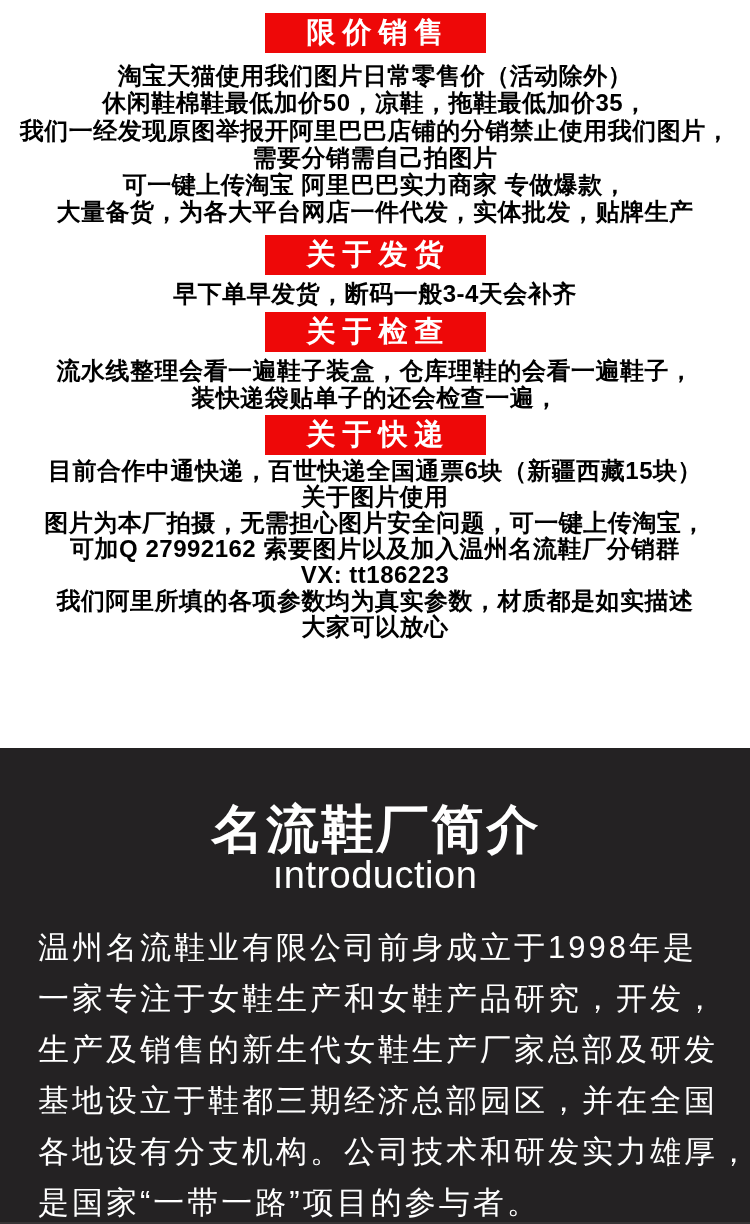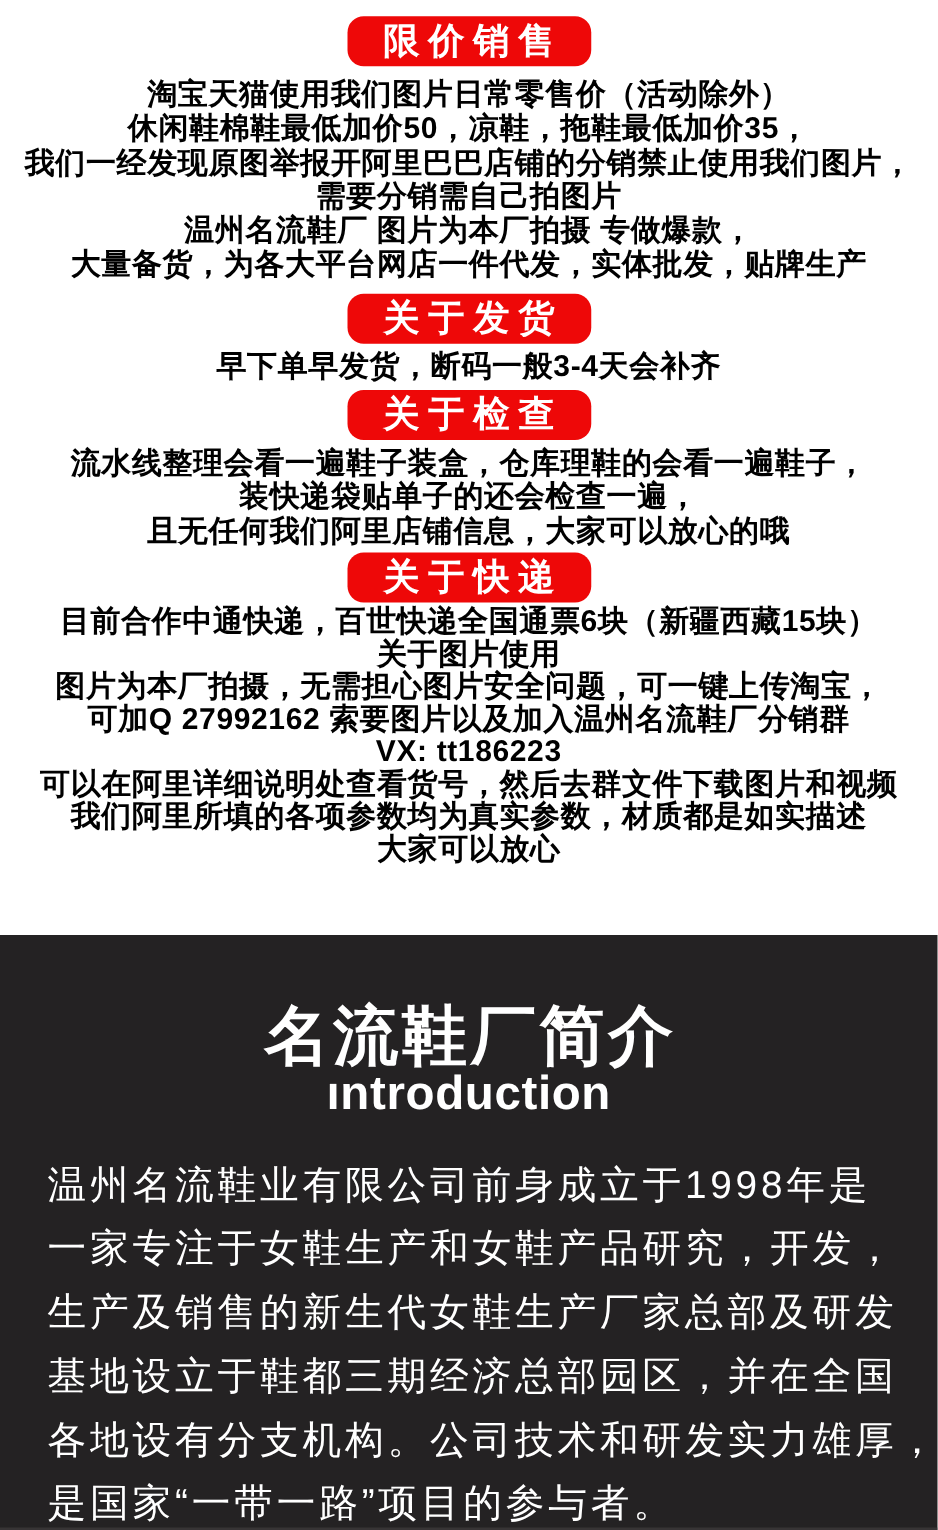--- a/index.html
+++ b/index.html
@@ -12,34 +12,33 @@
   }
   .page { position: relative; width: 750px; height: 1224px; }
 
   
   .notice {
     padding-top: 13px;
     text-align: center;
     color: var(--notice-text, #000000);
   }
   .banner {
-    width: 195px;
+    width: 221px;
     height: 40px;
     margin: 0 auto;
     background: var(--banner-red, #ee0808);
     color: var(--banner-text, #ffffff);
     font-size: 29px;
     font-weight: bold;
     letter-spacing: 7px;
     text-indent: 7px;
     display: flex;
     align-items: flex-start;
     justify-content: center;
     white-space: nowrap;
-    border-radius: 13px;
   }
   .banner-1 { margin-bottom: 9px; }
   .banner-2 { margin-top: 9px; margin-bottom: 5px; }
   .banner-3 { margin-top: 5px; margin-bottom: 5px; }
   .banner-4 { margin-top: 3px; margin-bottom: 3px; }
   .tline {
     font-size: 24px;
     font-weight: bold;
     line-height: 27.3px;
     white-space: nowrap;
@@ -62,21 +61,21 @@
     padding-top: 52px;
     font-size: 52px;
     font-weight: bold;
     letter-spacing: 3px;
     text-indent: 3px;
     line-height: 58px;
     white-space: nowrap;
   }
   .intro-subtitle {
     font-size: 38px;
-    font-weight: 700;
+    font-weight: 400;
     line-height: 34px;
     letter-spacing: 0.5px;
     white-space: nowrap;
   }
   .intro-paragraph {
     margin-top: 30px;
     padding: 0 30px 0 38px;
     text-align: left;
   }
   .pline {
@@ -100,50 +99,48 @@
   <div class="notice">
 
     <div class="banner banner-1">
       <span>限价销售</span>
     </div>
     <div class="lines">
       <div class="tline">淘宝天猫使用我们图片日常零售价（活动除外）</div>
       <div class="tline">休闲鞋棉鞋最低加价50，凉鞋，拖鞋最低加价35，</div>
       <div class="tline">我们一经发现原图举报开阿里巴巴店铺的分销禁止使用我们图片，</div>
       <div class="tline">需要分销需自己拍图片</div>
-      <div class="tline">温州名流鞋厂 图片为本厂拍摄 专做爆款，</div>
+      <div class="tline">可一键上传淘宝 阿里巴巴实力商家 专做爆款，</div>
       <div class="tline">大量备货，为各大平台网店一件代发，实体批发，贴牌生产</div>
     </div>
 
     <div class="banner banner-2">
       <span>关于发货</span>
     </div>
     <div class="lines">
       <div class="tline">早下单早发货，断码一般3-4天会补齐</div>
     </div>
 
     <div class="banner banner-3">
       <span>关于检查</span>
     </div>
     <div class="lines">
       <div class="tline">流水线整理会看一遍鞋子装盒，仓库理鞋的会看一遍鞋子，</div>
       <div class="tline">装快递袋贴单子的还会检查一遍，</div>
-      <div class="tline">且无任何我们阿里店铺信息，大家可以放心的哦</div>
     </div>
 
     <div class="banner banner-4">
       <span>关于快递</span>
     </div>
     <div class="lines lines-s4">
       <div class="tline">目前合作中通快递，百世快递全国通票6块（新疆西藏15块）</div>
       <div class="tline">关于图片使用</div>
       <div class="tline">图片为本厂拍摄，无需担心图片安全问题，可一键上传淘宝，</div>
       <div class="tline">可加Q 27992162  索要图片以及加入温州名流鞋厂分销群</div>
       <div class="tline">VX: tt186223</div>
-      <div class="tline">可以在阿里详细说明处查看货号，然后去群文件下载图片和视频</div>
       <div class="tline">我们阿里所填的各项参数均为真实参数，材质都是如实描述</div>
       <div class="tline">大家可以放心</div>
     </div>
 
   </div>
 
   <div class="intro">
     <h1 class="intro-title">名流鞋厂简介</h1>
     <div class="intro-subtitle">ıntroduction</div>
     <div class="intro-paragraph">

